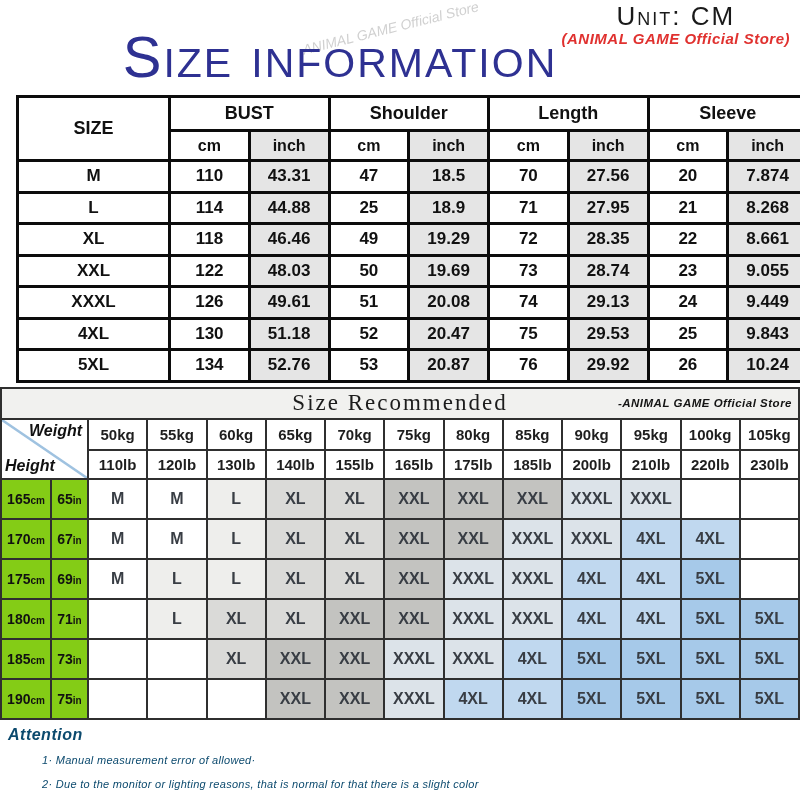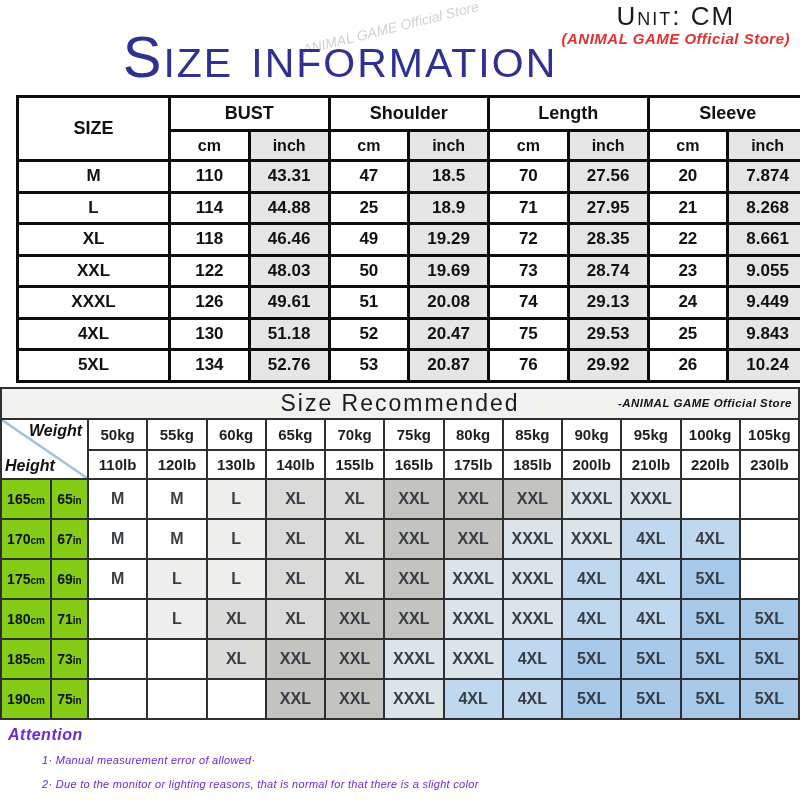--- a/index.html
+++ b/index.html
@@ -28,42 +28,42 @@
   .size-table .inch{background:#e5e5e5;}
   .size-table col.first{width:152px;}
 
   
   .rec-wrap{margin-top:4px;}
   .rec-table{width:800px;table-layout:fixed;}
   .rec-table td,.rec-table th{border:2px solid #2f2f2f;text-align:center;vertical-align:middle;
       padding:0;overflow:hidden;white-space:nowrap;}
   .rec-table col.hcm{width:50px;} .rec-table col.hin{width:37px;}
   .strip-cell{background:#f1f1ef;height:29px;position:relative;}
-  .rec-title{font-family:Liberation Sans, sans-serif;font-size:23px;letter-spacing:2px;color:#1c1c1c;}
+  .rec-title{font-family:Liberation Serif, serif;font-size:23px;letter-spacing:2px;color:#1c1c1c;}
   .rec-store{position:absolute;right:6px;top:8px;font-size:11.5px;font-style:italic;font-weight:bold;
              color:#141414;letter-spacing:0.5px;}
   .rec-table th{font-size:15px;font-weight:bold;color:#1e1e1e;background:#fff;}
   .kg-row th{height:29px;} .lb-row th{height:27px;border-radius:7px;}
   .corner{position:relative;background:#fff;}
   .corner svg{position:absolute;top:0;left:0;width:100%;height:100%;}
   .w-label{position:absolute;top:2px;right:5px;font-size:16px;font-style:italic;font-weight:bold;}
   .h-label{position:absolute;bottom:3px;left:3px;font-size:16px;font-style:italic;font-weight:bold;}
   .rec-table td.hlabel{font-size:14px;font-weight:bold;background:#84cc16;}
   .rec-table td.hlabel .unit{font-size:10px;font-weight:bold;}
   .rec-table td.szc{height:38px;font-size:16px;font-weight:bold;color:#383d44;background:#fff;}
   .sz-m{background:#ffffff;}
   .sz-l{background:#eeeeec !important;}
   .sz-xl{background:#dadad8 !important;}
   .sz-xxl{background:#c3c3c0 !important;}
   .sz-xxxl{background:#dce3e9 !important;}
   .sz-4xl{background:#c0d8ef !important;}
   .sz-5xl{background:#a6c9e9 !important;}
 
   
-  .attention{padding:6px 10px 0 8px;font-style:italic;color:#6d28d9;}
+  .attention{padding:6px 10px 0 8px;font-style:italic;color:#0c4a6e;}
   .att-title{font-size:16px;font-weight:bold;letter-spacing:0.5px;}
   .att-line{font-size:11px;margin:10px 0 0 34px;letter-spacing:0.3px;}
   .att-line.cont{margin-top:12px;}
 </style>
 </head>
 <body>
 
 <div class="page">
 
   <div class="header">

